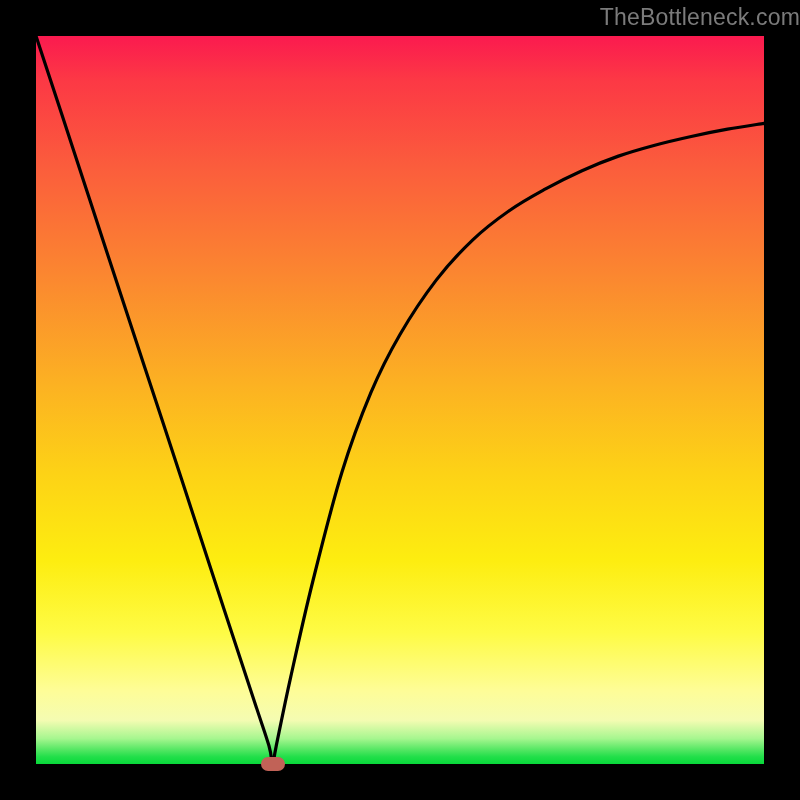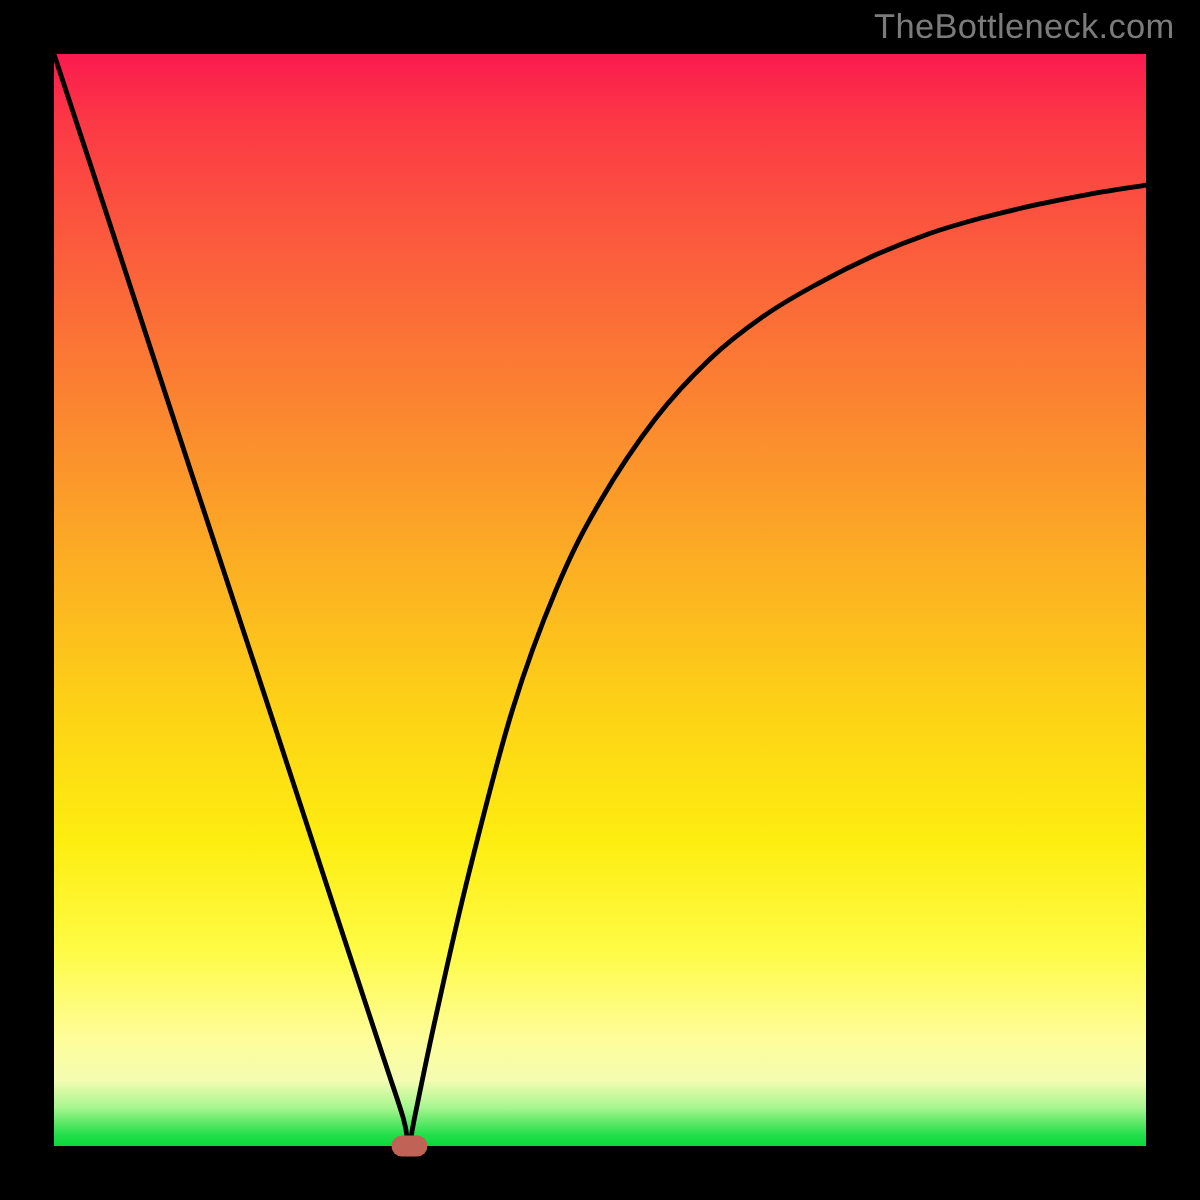--- a/index.html
+++ b/index.html
@@ -45,21 +45,21 @@
     position: absolute;
     left: 36px;
     top: 36px;
     width: 728px;
     height: 728px;
     overflow: visible;
   }
   .watermark {
     position: absolute;
     top: 4px;
-    right: 17px;
+    right: 0;
     color: #7b7b7b;
     font-family: Arial, Helvetica, sans-serif;
     font-size: 23px;
     letter-spacing: 0.2px;
   }
   .min-marker {
     position: absolute;
     width: 24px;
     height: 14px;
     border-radius: 8px;

